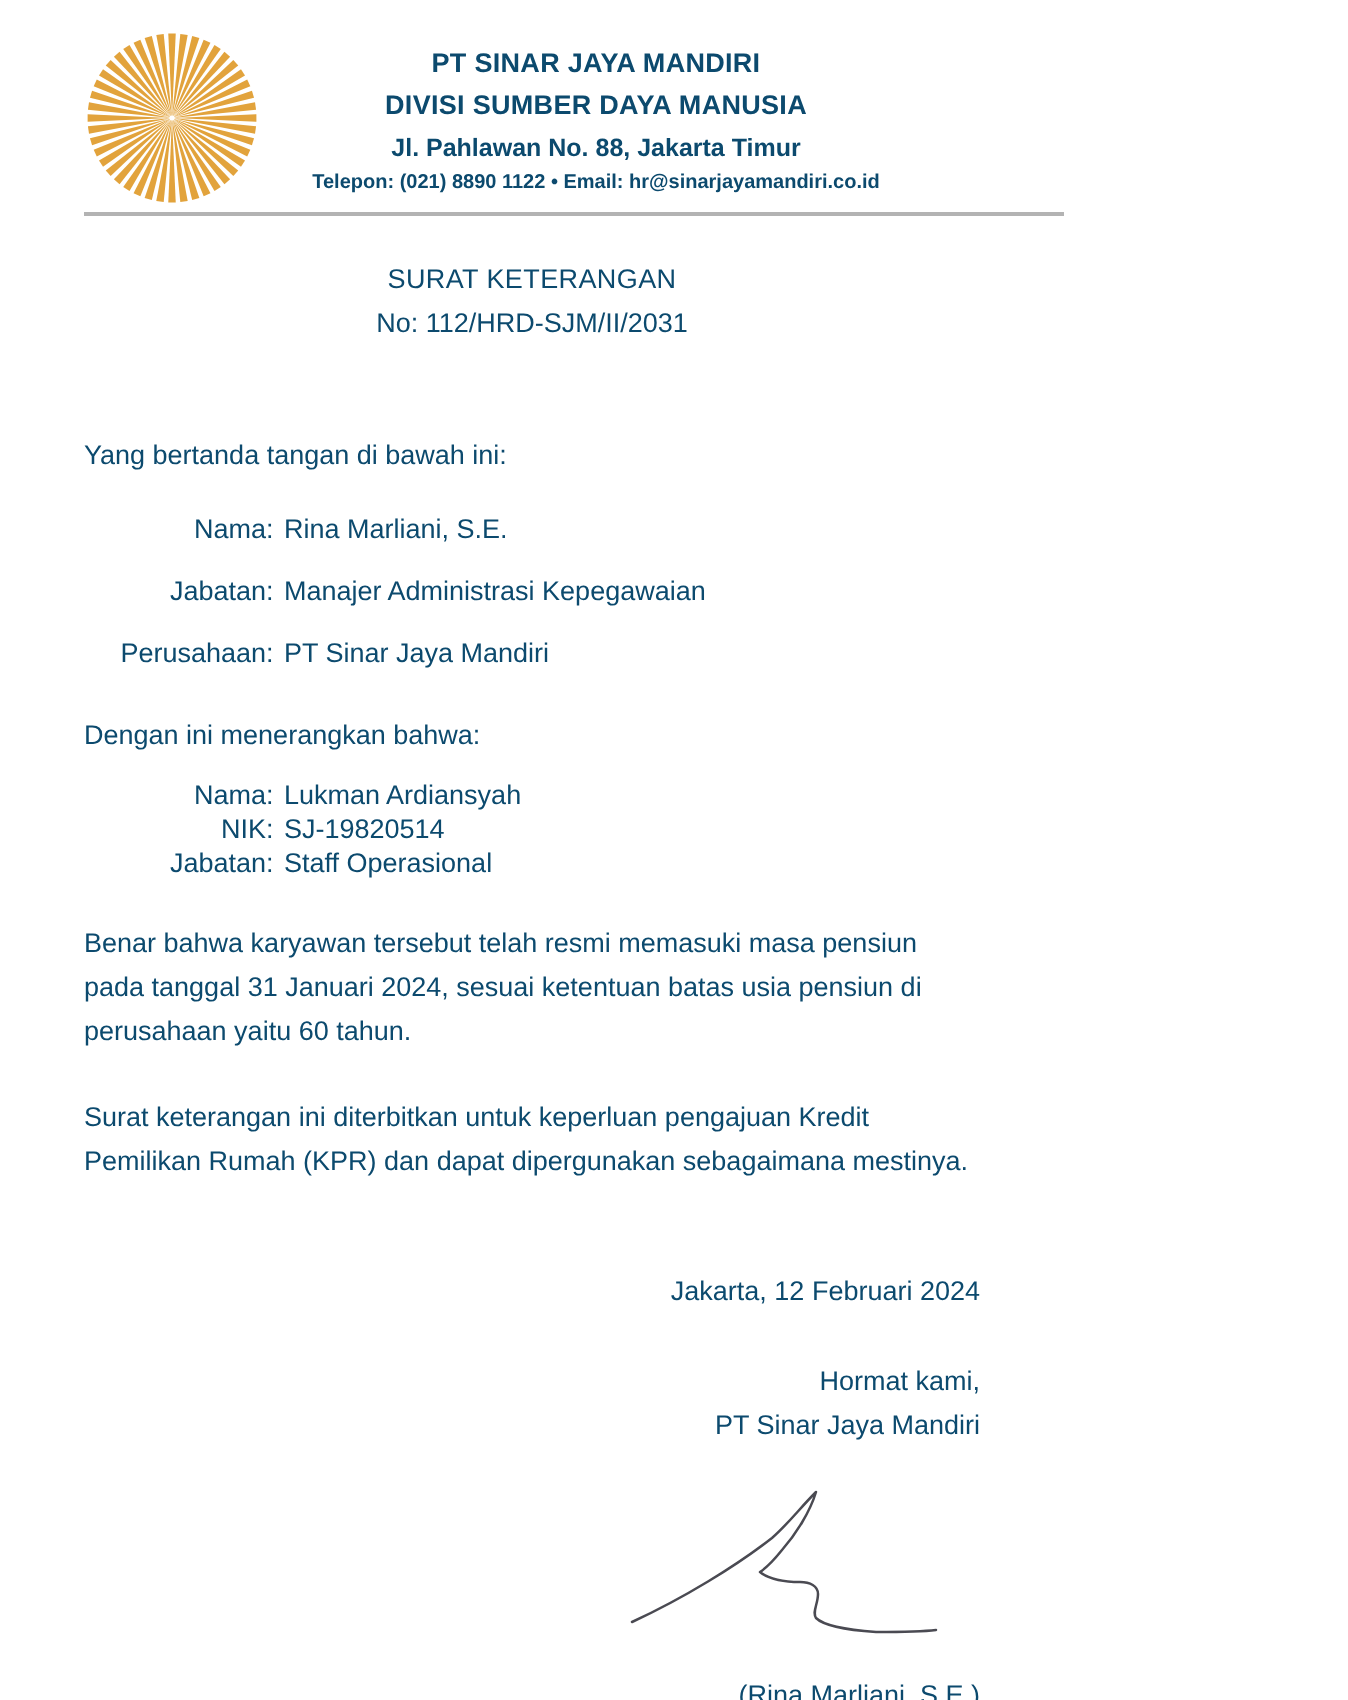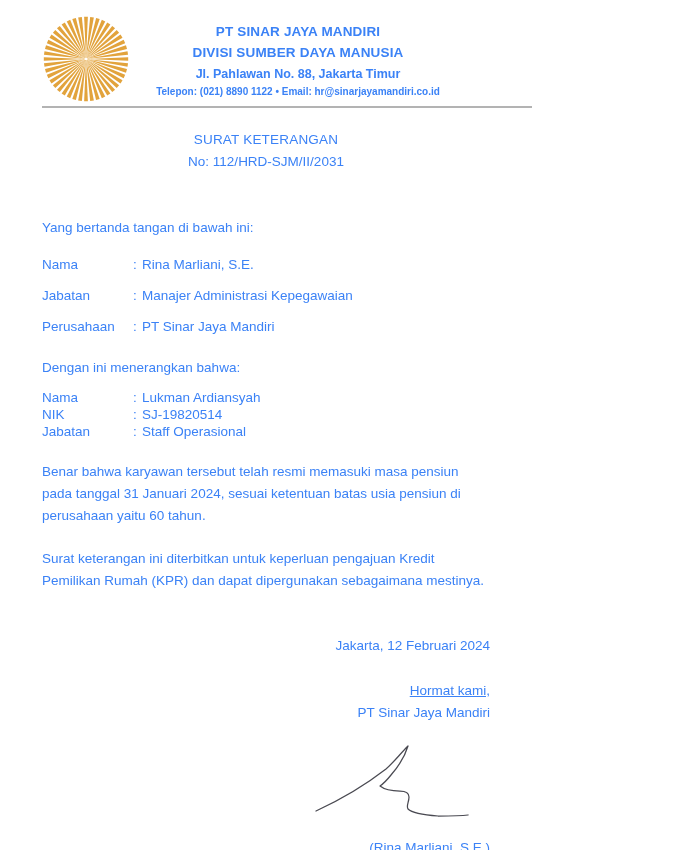--- a/index.html
+++ b/index.html
@@ -6,21 +6,21 @@
     margin: 0;
     padding: 0;
     background: #ffffff;
   }
   .page {
     position: relative;
     width: 532px;
     height: 850px;
     background: #ffffff;
     font-family: "Liberation Sans", sans-serif;
-    color: #3b82f6;
+    color: #0c4a6e;
     overflow: hidden;
   }
 
   
   .letterhead {
     display: flex;
     align-items: flex-start;
     padding: 10px 42px 0 42px;
     box-sizing: border-box;
   }
@@ -101,21 +101,21 @@
     padding: 0;
   }
   .detail-table.spaced td {
     height: 31px;
     line-height: 31px;
   }
   .detail-table.tight td {
     height: 17px;
     line-height: 17px;
   }
-  td.lbl { width: 91px; }
+  td.lbl { width: 91px; text-align: right; }
   td.sep { width: 9px; }
 
   .section-lead {
     font-size: 13.5px;
     margin-top: 18px;
   }
   .para {
     font-size: 13.5px;
     line-height: 1.62;
     margin-top: 21px;
@@ -130,21 +130,20 @@
     margin-top: 44px;
   }
   .closing-city {
     font-size: 13.5px;
     line-height: 1.6;
   }
   .closing-regards {
     font-size: 13.5px;
     line-height: 1.6;
     margin-top: 23px;
-    text-decoration: underline;
   }
   .closing-company {
     font-size: 13.5px;
     line-height: 1.6;
   }
 
   .signature-area {
     position: relative;
     height: 108px;
     margin-top: 6px;

